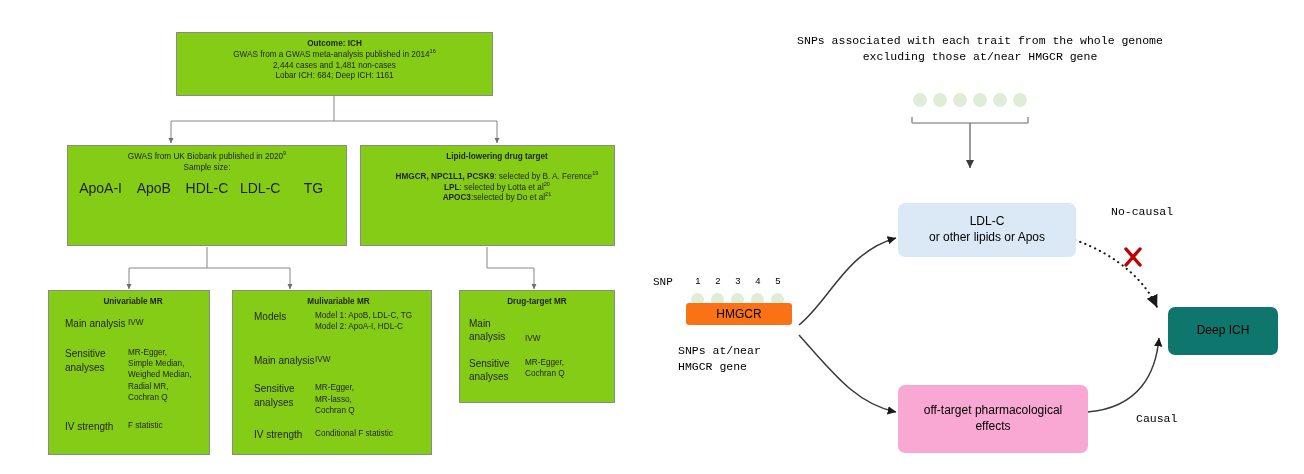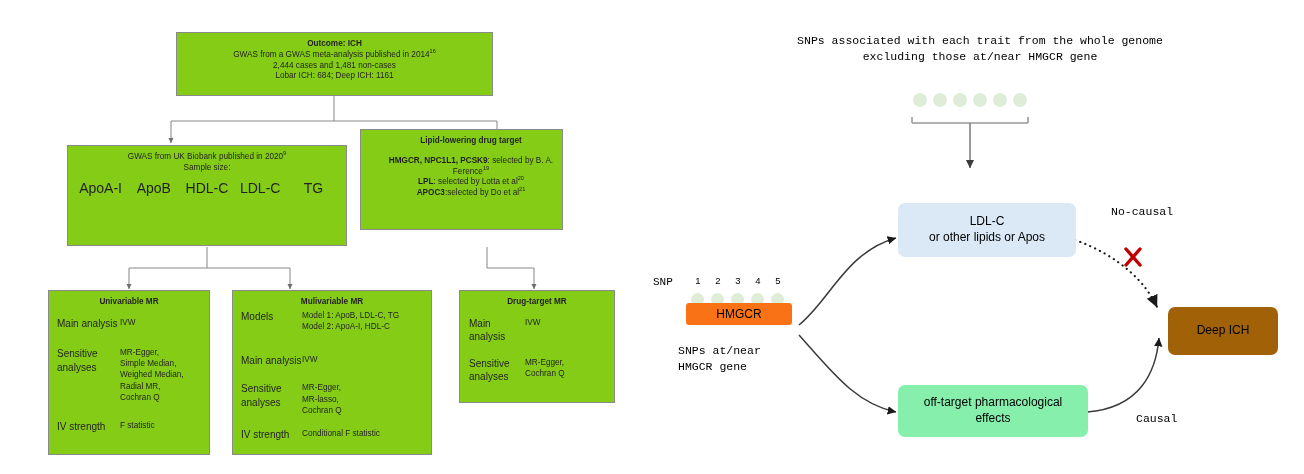--- a/index.html
+++ b/index.html
@@ -86,50 +86,50 @@
     <span class="ln ctr">Sample size:</span>
     <div class="exp-grid">
       <span>ApoA-I</span>
       <span>ApoB</span>
       <span>HDL-C</span>
       <span>LDL-C</span>
       <span>TG</span>
     </div>
   </div>
 
-  <div class="fbox ctr" style="left:360px;top:129px;width:203px;height:101px;padding-top:6px;padding-left:19px;">
+  <div class="fbox ctr" style="left:360px;top:145px;width:255px;height:101px;padding-top:6px;padding-left:19px;">
     <span class="ttl">Lipid-lowering  drug target</span>
     <span class="ln" style="height:9px;"></span>
     <span class="ln"><b>HMGCR, NPC1L1, PCSK9</b><span>: selected by B. A. Ference</span><sup>19</sup></span>
     <span class="ln"><b>LPL</b><span>: selected by Lotta et al</span><sup>20</sup></span>
     <span class="ln"><b>APOC3</b><span>:selected by Do et al</span><sup>21</sup></span>
   </div>
 
-  <div class="fbox" style="left:48px;top:290px;width:162px;height:165px;padding:6px 0 0 0;">
+  <div class="fbox" style="left:48px;top:290px;width:162px;height:165px;padding:6px 0 0 8px;">
     <span class="ttl ctr">Univariable MR</span>
     <div class="row" style="margin-top:9px;padding-left:8px;">
       <div class="k" style="width:63px;white-space:pre-line;">Main analysis</div>
       <div class="v" style="white-space:pre-line;">IVW</div>
     </div>
     <div class="row" style="margin-top:17px;padding-left:8px;">
       <div class="k" style="width:63px;white-space:pre-line;">Sensitive
 analyses</div>
       <div class="v" style="white-space:pre-line;">MR-Egger,
 Simple Median,
 Weighed Median,
 Radial MR,
 Cochran Q</div>
     </div>
     <div class="row" style="margin-top:17px;padding-left:8px;">
       <div class="k" style="width:63px;white-space:pre-line;">IV strength</div>
       <div class="v" style="white-space:pre-line;">F statistic</div>
     </div>
   </div>
 
-  <div class="fbox" style="left:232px;top:290px;width:200px;height:165px;padding:6px 0 0 0;">
+  <div class="fbox" style="left:232px;top:290px;width:200px;height:165px;padding:6px 0 0 13px;">
     <span class="ttl ctr">Mulivariable MR</span>
     <div class="row" style="margin-top:2px;padding-left:8px;">
       <div class="k" style="width:61px;white-space:pre-line;">Models</div>
       <div class="v" style="white-space:pre-line;">Model 1: ApoB, LDL-C, TG
 Model 2: ApoA-I, HDL-C</div>
     </div>
     <div class="row" style="margin-top:22px;padding-left:8px;">
       <div class="k" style="width:61px;white-space:pre-line;">Main analysis</div>
       <div class="v" style="white-space:pre-line;">IVW</div>
     </div>
@@ -141,21 +141,21 @@
 Cochran Q</div>
     </div>
     <div class="row" style="margin-top:12px;padding-left:8px;">
       <div class="k" style="width:61px;white-space:pre-line;">IV strength</div>
       <div class="v" style="white-space:pre-line;">Conditional F statistic</div>
     </div>
   </div>
 
   <div class="fbox" style="left:459px;top:290px;width:156px;height:113px;padding:6px 0 0 0;">
     <span class="ttl ctr">Drug-target MR</span>
-    <div class="row" style="margin-top:9px;padding-left:9px;">
+    <div class="row" style="margin-top:9px;padding-left:9px;align-items:flex-end;">
       <div class="k" style="width:56px;white-space:pre-line;">Main
 analysis</div>
       <div class="v" style="white-space:pre-line;">IVW</div>
     </div>
     <div class="row" style="margin-top:13px;padding-left:9px;">
       <div class="k" style="width:56px;white-space:pre-line;">Sensitive
 analyses</div>
       <div class="v" style="white-space:pre-line;">MR-Egger,
 Cochran Q</div>
     </div>
@@ -208,28 +208,28 @@
     </g>
   </svg>
 
   <div class="rbox" style="left:248px;top:203px;width:178px;height:54px;background:#dbe9f6;">
     <div>
       <div>LDL-C</div>
       <div>or other lipids or Apos</div>
     </div>
   </div>
 
-  <div class="rbox" style="left:248px;top:385px;width:190px;height:52px;background:#86efac;text-align:center;">
+  <div class="rbox" style="left:248px;top:385px;width:190px;height:68px;background:#f9a8d4;text-align:center;">
     <div>
       <div>off-target pharmacological</div>
       <div>effects</div>
     </div>
   </div>
 
-  <div class="rbox" style="left:518px;top:307px;width:110px;height:48px;background:#a16207;">
+  <div class="rbox" style="left:518px;top:307px;width:110px;height:48px;background:#0f766e;">
     <span>Deep ICH</span>
   </div>
 
   <div class="rtext" style="left:3px;top:275px;font-size:11px;"><span>SNP</span></div>
 
   <div class="snpnum" style="left:42px;top:275px;width:12px;"><span>1</span></div>
   <div class="snpnum" style="left:62px;top:275px;width:12px;"><span>2</span></div>
   <div class="snpnum" style="left:82px;top:275px;width:12px;"><span>3</span></div>
   <div class="snpnum" style="left:102px;top:275px;width:12px;"><span>4</span></div>
   <div class="snpnum" style="left:122px;top:275px;width:12px;"><span>5</span></div>

